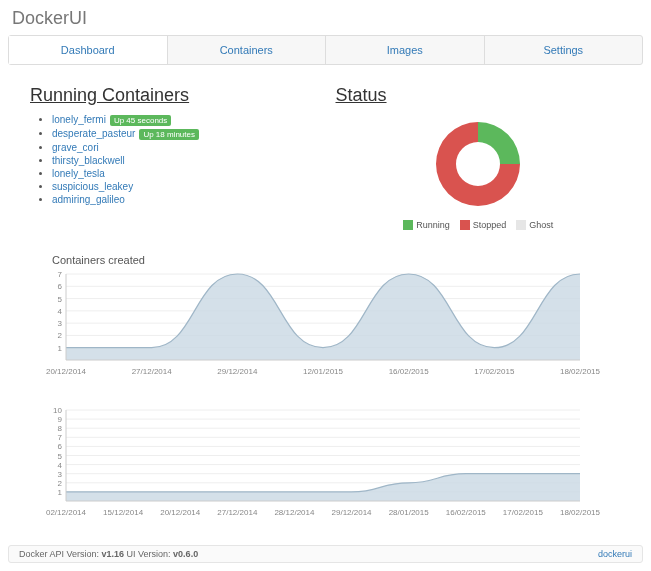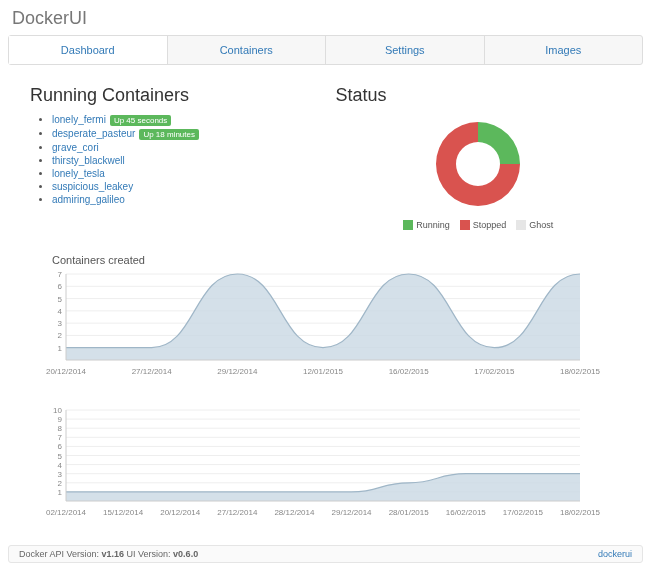--- a/index.html
+++ b/index.html
@@ -5,21 +5,21 @@
   * { box-sizing: border-box; margin: 0; padding: 0; }
   body { font-family: "Helvetica Neue", Helvetica, Arial, sans-serif; font-size: 11px; color: #555; background: #fff; width: 651px; }
   .app-title { font-size: 18px; font-weight: 400; color: #777; padding: 8px 12px 6px; }
   .tabs { display: flex; border: 1px solid #ddd; border-radius: 3px; margin: 0 8px; background: #f7f7f7; }
   .tab { flex: 1; text-align: center; padding: 8px 0; font-size: 11px; color: #337ab7; cursor: pointer; border-right: 1px solid #ddd; }
   .tab:last-child { border-right: none; }
   .tab.active { background: #fff; }
   .content { padding: 20px 30px 10px; }
   .top-row { display: flex; gap: 20px; margin-bottom: 12px; }
   .col { flex: 1; }
-  .section-heading { font-size: 18px; font-weight: 400; color: #333; margin-bottom: 8px; }
+  .section-heading { font-size: 18px; font-weight: 400; color: #333; margin-bottom: 8px; text-decoration: underline; }
   .status-heading { text-align: left; }
   .container-list { list-style: disc; padding-left: 22px; }
   .container-list li { margin: 2px 0; font-size: 10px; color: #555; }
   .container-list a { color: #337ab7; text-decoration: none; }
   .badge { display: inline-block; background: #5cb85c; color: #fff; font-size: 8px; padding: 1px 4px; border-radius: 2px; margin-left: 4px; vertical-align: middle; }
   .donut-wrap { display: flex; flex-direction: column; align-items: center; }
   .legend { display: flex; gap: 10px; margin-top: 6px; font-size: 9px; color: #555; }
   .legend-item { display: flex; align-items: flex-end; gap: 3px; }
   .swatch { width: 10px; height: 10px; display: inline-block; }
   .chart-section { margin-top: 24px; }
@@ -34,22 +34,22 @@
   .footer a { color: #337ab7; text-decoration: none; }
 </style>
 </head>
 <body>
 
 <div class="app-title">DockerUI</div>
 
 <div class="tabs" id="tabs-container">
     <div class="tab active">Dashboard</div>
     <div class="tab">Containers</div>
+    <div class="tab">Images</div>
     <div class="tab">Settings</div>
-    <div class="tab">Images</div>
   </div>
 
 <div class="content">
   <div class="top-row">
     <div class="col">
       <div class="section-heading">Running Containers</div>
       <ul class="container-list" id="container-list">
           <li><a href="#">lonely_fermi</a><span class="badge">Up 45 seconds</span></li>
           <li><a href="#">desperate_pasteur</a><span class="badge">Up 18 minutes</span></li>
           <li><a href="#">grave_cori</a></li>

